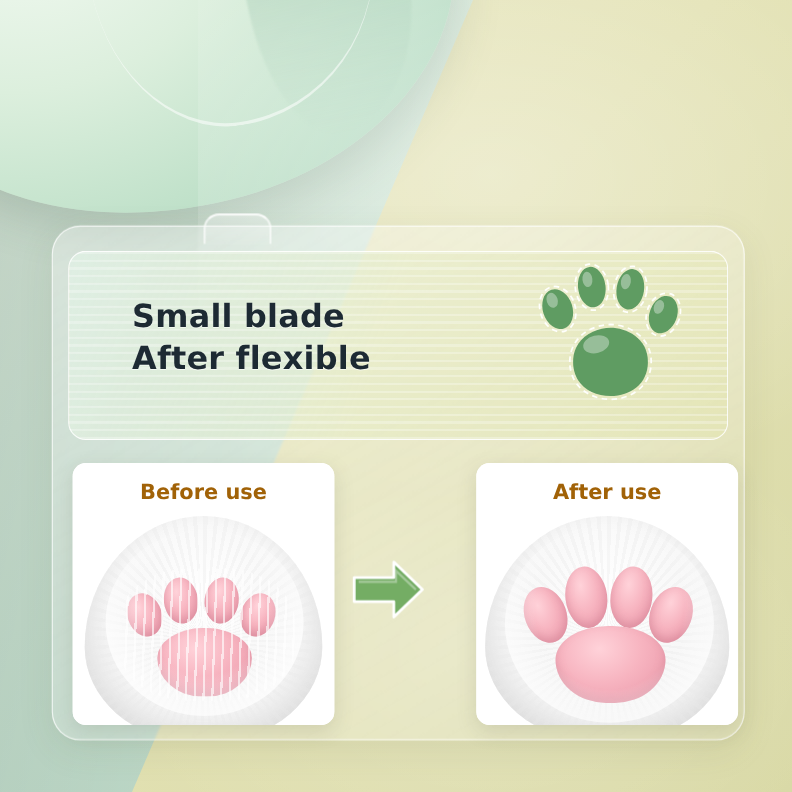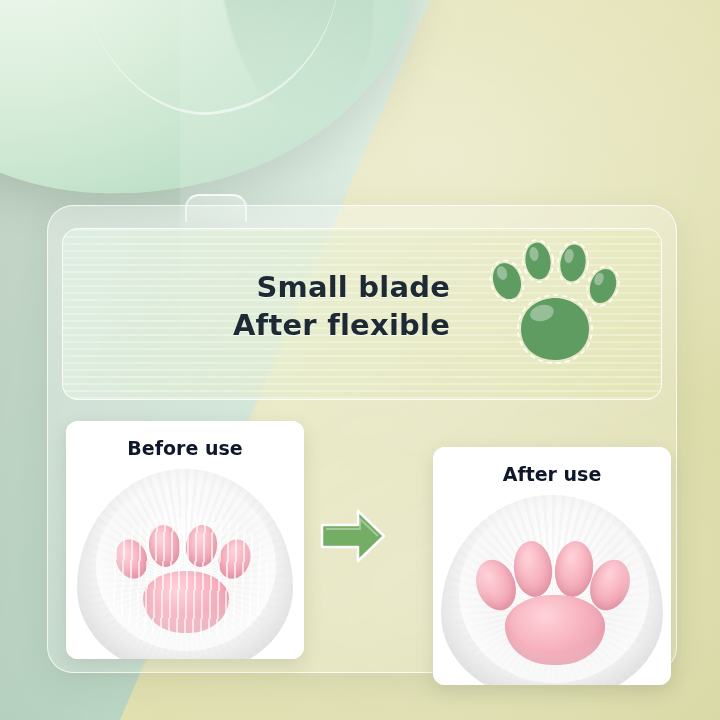--- a/index.html
+++ b/index.html
@@ -122,21 +122,21 @@
     overflow: hidden;
   }
   .headline-text {
     position: absolute;
     left: 120px; top: 268px;
     width: 330px;
     color: #1d2a33;
     font-size: 29px;
     font-weight: bold;
     line-height: 1.32;
-    text-align: right;
+    text-align: left;
     letter-spacing: 0.2px;
     text-shadow: 0 1px 0 rgba(255,255,255,0.6);
   }
 
   
   .paw {
     position: absolute;
     left: 478px; top: 237px;
     width: 150px; height: 135px;
   }
@@ -145,28 +145,28 @@
   
   .photo-card {
     position: absolute;
     width: 238px; height: 238px;
     background: #ffffff;
     border-radius: 12px;
     box-shadow: 0 6px 18px rgba(80,90,60,0.15);
     overflow: hidden;
   }
   .photo-card.before { left: 66px; top: 421px; }
-  .photo-card.after  { left: 433px; top: 421px; margin-top: 26px; }
+  .photo-card.after  { left: 433px; top: 421px; }
   .photo-label {
     position: absolute;
     top: 16px; left: 0; right: 0;
     text-align: center;
     font-size: 19px;
     font-weight: bold;
-    color: #0f172a;
+    color: #a16207;
     z-index: 3;
   }
 
   
   .paw-photo {
     position: absolute;
     inset: 0;
     background: #ffffff;
   }
   .fur {

